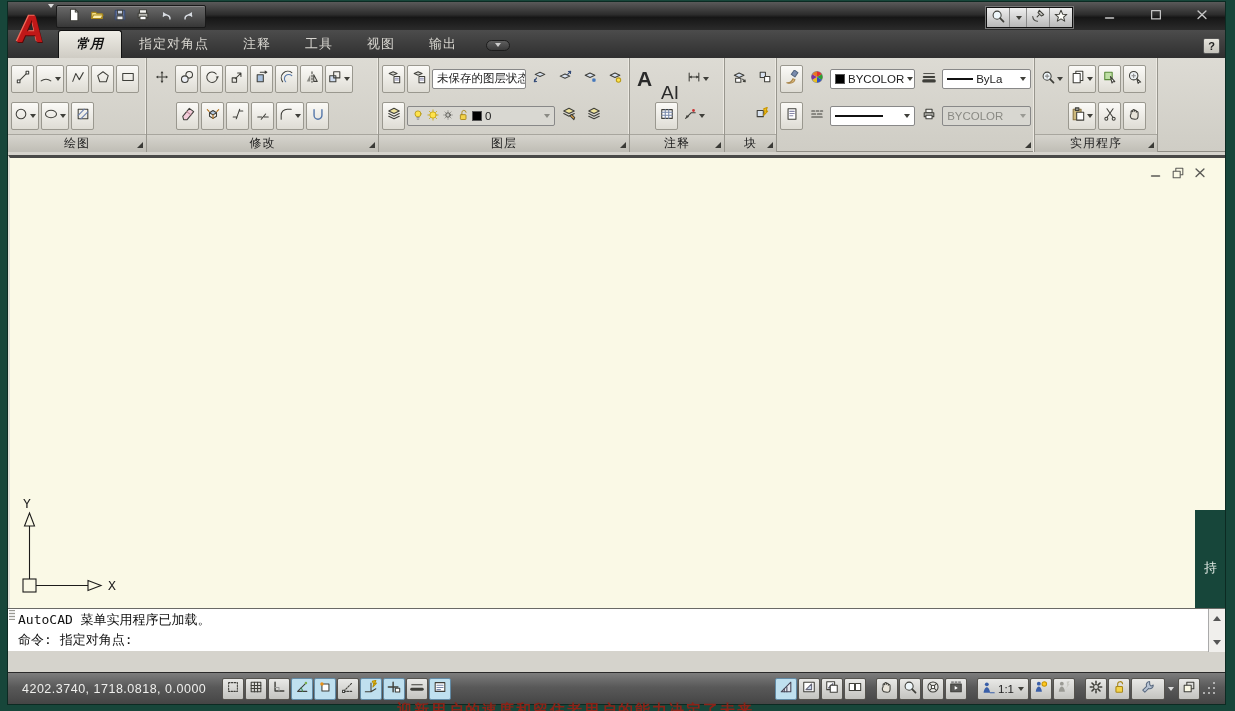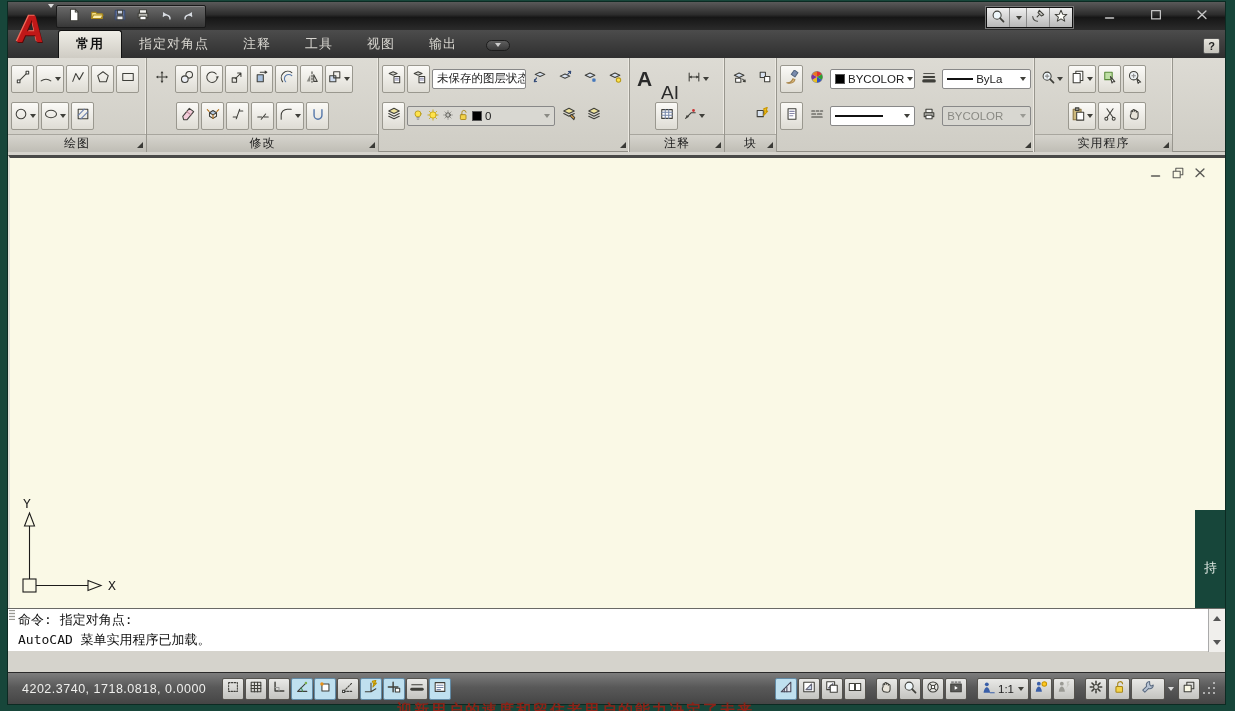--- a/index.html
+++ b/index.html
@@ -14,21 +14,21 @@
   .qat{position:absolute;left:48px;top:3px;height:23px;display:flex;align-items:center;gap:2px;padding:0 6px;background:linear-gradient(#6a6a6a,#373737);border:1px solid #1a1a1a;border-radius:2px;box-shadow:inset 0 1px 0 #888;}
   .tbtn{width:21px;height:19px;display:flex;align-items:center;justify-content:center;border-radius:2px;}
   .searchgrp{position:absolute;right:152px;top:5px;height:21px;display:flex;align-items:center;background:linear-gradient(#efefef,#b9b9b9);border:1px solid #111;box-shadow:0 0 0 1px #777;}
   .sgcell{height:19px;display:flex;align-items:center;justify-content:center;border-right:1px solid #8a8a8a;padding:0 4px;}
   .sgcell:last-child{border-right:none;}
   .winctl{position:absolute;right:8px;top:5px;display:flex;gap:16px;}
   .winctl .tbtn{width:30px;}
   
   .tabrow{position:absolute;left:0;top:28px;right:0;height:28px;background:linear-gradient(#4c4c4c,#2f2f2f);display:flex;align-items:flex-end;padding-left:50px;}
   .tab{font-size:13px;color:#d8d6d0;padding:4px 17px 5px;cursor:default;letter-spacing:1px;}
-  .tab.active{background:linear-gradient(#efede6,#cfccc4);color:#111;border-radius:3px 3px 0 0;border:1px solid #111;border-bottom:none;font-weight:bold;}
+  .tab.active{background:linear-gradient(#efede6,#cfccc4);color:#111;border-radius:3px 3px 0 0;border:1px solid #111;border-bottom:none;font-weight:bold;font-style:italic;}
   .ribmin{width:24px;height:11px;background:linear-gradient(#5f5f5f,#3a3a3a);border:1px solid #1d1d1d;border-radius:6px;margin:0 0 7px 12px;display:flex;align-items:center;justify-content:center;}
   .ribmin .cr{border-top-color:#ccc;margin:0;top:1px;}
   .helpbtn{position:absolute;right:5px;bottom:4px;width:17px;height:16px;background:linear-gradient(#e8e6df,#c4c2ba);border:1px solid #555;border-radius:2px;font-size:11px;font-weight:bold;color:#222;display:flex;align-items:center;justify-content:center;}
   
   .ribbon{position:absolute;left:0;top:56px;right:0;height:94px;background:linear-gradient(#dddbd4,#cfcdc5);display:flex;border-bottom:1px solid #8f8d85;}
   .panel{position:relative;border-right:1px solid #98968e;box-shadow:inset -1px 0 0 #ece9e2;height:94px;flex:none;}
   .pbody{height:76px;padding:2px 3px 0;}
   .ptitle{position:absolute;left:0;right:0;bottom:0;height:18px;background:linear-gradient(#d6d4cd,#bfbdb5);border-top:1px solid #a8a69e;font-size:12px;color:#222;display:flex;align-items:center;justify-content:center;letter-spacing:1px;}
   .pc{position:absolute;right:3px;bottom:4px;width:0;height:0;border-style:solid;border-width:0 0 6px 6px;border-color:transparent transparent #3a3a36 transparent;}
   .prow{display:flex;align-items:center;gap:2px;height:37px;}
@@ -411,20 +411,21 @@
                 </svg></i>
             </span>
           <span class="rb flat">
               <i><svg viewBox="0 0 16 16" width="14" height="14" stroke="#3f3f3a" fill="none" stroke-width="1.2" stroke-linecap="round" stroke-linejoin="round">
                   <path d="M8 1.5L14 4.5 8 7.5 2 4.5z" fill="#efe49a"></path>
                   <path d="M2 7.5l6 3 6-3M2 10.5l6 3 6-3"></path>
                 </svg></i>
             </span>
         </div>
       </div>
+      <div class="ptitle">图层</div>
       <b class="pc"></b>
     </div>
 
     <div class="panel" style="width:95px">
       <div class="pbody">
         <div class="prow">
           <span class="rb flat">
               <span class="bigA">A</span>
             </span>
           <span class="rb flat">
@@ -552,21 +553,21 @@
             </span>
           <span class="combo dis" style="width:94px">
               <span>BYCOLOR</span>
               <b class="cr" style="margin-left:auto;border-top-color:#9a9a94"></b>
             </span>
         </div>
       </div>
       <b class="pc"></b>
     </div>
 
-    <div class="panel" style="width:138px">
+    <div class="panel" style="width:123px">
       <div class="pbody">
         <div class="prow">
           <span class="rb flat">
               <i><svg viewBox="0 0 16 16" width="14" height="14" stroke="#3f3f3a" fill="none" stroke-width="1.2" stroke-linecap="round" stroke-linejoin="round">
                   <circle cx="7" cy="7" r="4.6" fill="#eef6fa"></circle>
                   <path d="M10.4 10.4L14.3 14.3" stroke-width="2"></path>
                   <path d="M5 7h4M7 5v4" stroke="#888"></path>
                 </svg></i>
               <b class="cr"></b>
             </span>
@@ -645,22 +646,22 @@
       <span class="axis-label" style="left:5px;top:-6px">Y</span>
       <span class="axis-label" style="left:90px;top:76px">X</span>
     </div>
     <div class="desktop-patch">
       <span>持</span>
     </div>
   </div>
 
   <div class="cmdhist">
     <div class="cmdgrip"></div>
+    <div>AutoCAD 菜单实用程序已加载。</div>
     <div>命令: 指定对角点:</div>
-    <div>AutoCAD 菜单实用程序已加载。</div>
     <div class="vscroll">
       <b class="tri-up"></b>
       <b class="tri-dn"></b>
     </div>
   </div>
 
   <div class="statusbar">
     <span class="coords">4202.3740,  1718.0818,  0.0000</span>
     <span class="sbtn">
         <i><svg viewBox="0 0 16 16" width="14" height="14" stroke="#3f3f3a" fill="none" stroke-width="1.2" stroke-linecap="round" stroke-linejoin="round">

